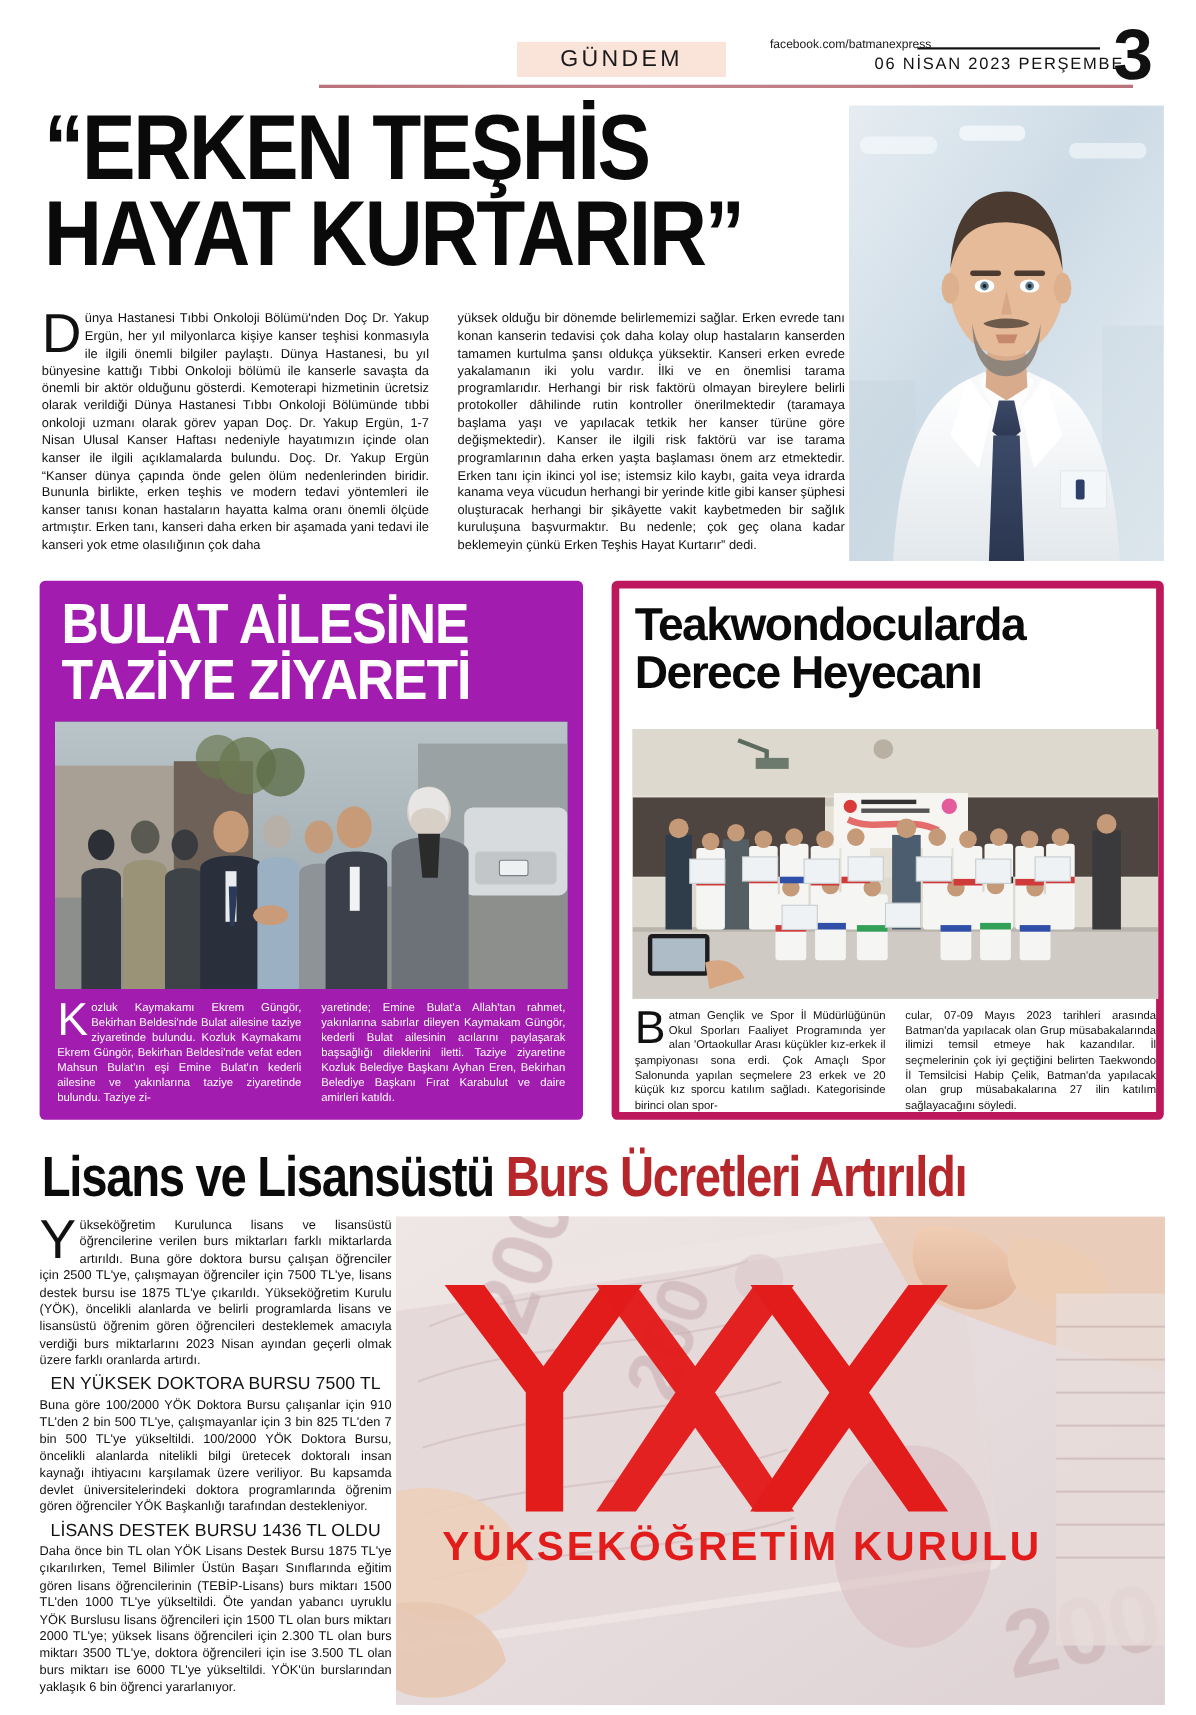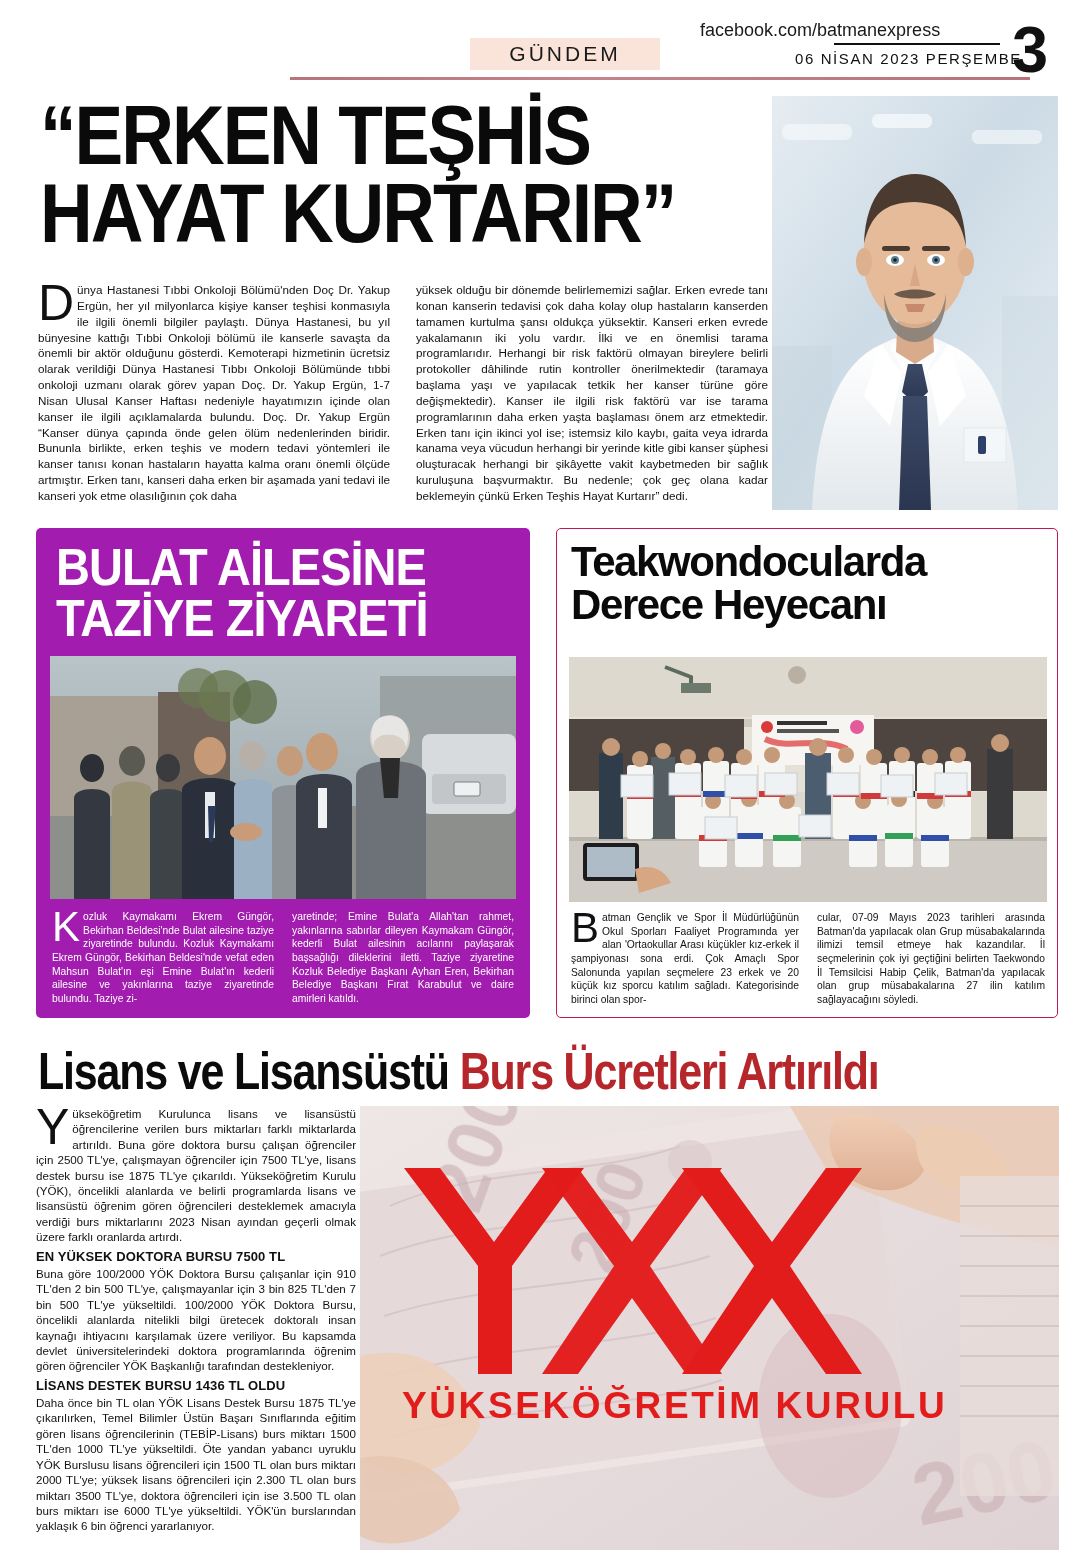--- a/index.html
+++ b/index.html
@@ -22,21 +22,21 @@
     font-family:"Liberation Sans", sans-serif; transform: scaleY(1.18) scaleX(0.97);
     text-transform:uppercase; white-space:nowrap;
   }
   .logo-rule { position:absolute; left:290px; top:77px; width:740px; height:3px;
     background: linear-gradient(to right, #b9737a, #c3848b 40%, #b9737a); }
   .section-tag {
     position:absolute; left:470px; top:38px; width:190px; height:32px;
     background:#fae3d8; display:flex; align-items:center; justify-content:center;
   }
   .section-tag span { font-size:21px; letter-spacing:3px; color:#1a1a1a; font-weight:500; }
-  .fb-url { position:absolute; left:700px; top:20px; font-size:18px; color:#1a1a1a; }
+  .fb-url { position:absolute; left:700px; top:35px; font-size:11px; color:#1a1a1a; }
   .date-rule { position:absolute; left:834px; top:43px; width:166px; height:2.4px; background:#111; }
   .date-text { position:absolute; left:795px; top:50px; font-size:15px; letter-spacing:1.6px; color:#111; font-weight:400; }
   .page-no { position:absolute; left:1012px; top:17px; font-size:65px; font-weight:bold; color:#111; line-height:1; }
 
   
   .lead-headline {
     position:absolute; left:40px; top:96px; width:740px;
     font-size:73px; line-height:0.93; font-weight:bold; color:#0a0a0a;
     letter-spacing:-2px; transform: scaleY(1.15); transform-origin: top left;
     white-space:nowrap;
@@ -55,21 +55,21 @@
     font-size:11.7px; line-height:1.355; text-align:justify; color:#111; }
   .lead-col.c1 { left:0; }
   .lead-col.c2 { left:378px; }
   .dropcap {
     float:left; font-size:50px; line-height:0.79; font-weight:400;
     padding-right:3px; padding-top:2px; font-family:"Liberation Sans", sans-serif;
   }
 
   
   .mid-left { position:absolute; left:36px; top:528px; width:494px; height:490px; background:#a21caf; border-radius:5px; }
-  .mid-right { position:absolute; left:556px; top:528px; width:502px; height:490px; background:#fff; border:1px solid #be185d; border-radius:5px; }
+  .mid-right { position:absolute; left:556px; top:528px; width:502px; height:490px; background:#fff; border:7px solid #be185d; border-radius:5px; }
 
   .mid-left-title {
     position:absolute; left:20px; top:14px; width:460px;
     color:#fff; font-weight:bold; font-size:47px; line-height:0.98;
     letter-spacing:-1px; transform:scaleY(1.1); transform-origin: top left;
   }
   .mid-right-title {
     position:absolute; left:14px; top:12px; width:480px;
     color:#0a0a0a; font-weight:bold; font-size:42px; line-height:1.02;
     letter-spacing:-1.4px;
@@ -93,21 +93,21 @@
   .bottom-headline {
     position:absolute; left:38px; top:1042px; width:1020px;
     font-size:43px; font-weight:bold; letter-spacing:-1.2px;
     transform:scaleY(1.2); transform-origin:top left; white-space:nowrap;
   }
   .bh-black { color:#0b0b0b; }
   .bh-red { color:#b6272c; }
 
   .bottom-text { position:absolute; left:36px; top:1106px; width:320px; height:440px;
     font-size:11.6px; line-height:1.33; text-align:justify; color:#111; }
-  .sub-head { display:block; text-align:left; font-weight:bold; font-size:13px; margin:3px 0 1px; letter-spacing:0.1px; }
+  .sub-head { display:block; text-align:center; font-weight:normal; font-size:16px; margin:3px 0 1px; letter-spacing:0.1px; }
 
   .money-photo { position:absolute; left:360px; top:1106px; width:699px; height:444px; overflow:hidden; background:#e8dfdc; }
   .money-photo svg { display:block; width:100%; height:100%; }
 
   .yok-logo { position:absolute; left:0; top:0; width:100%; height:100%; }
 </style>
 </head>
 <body>
 
 <div class="page">

